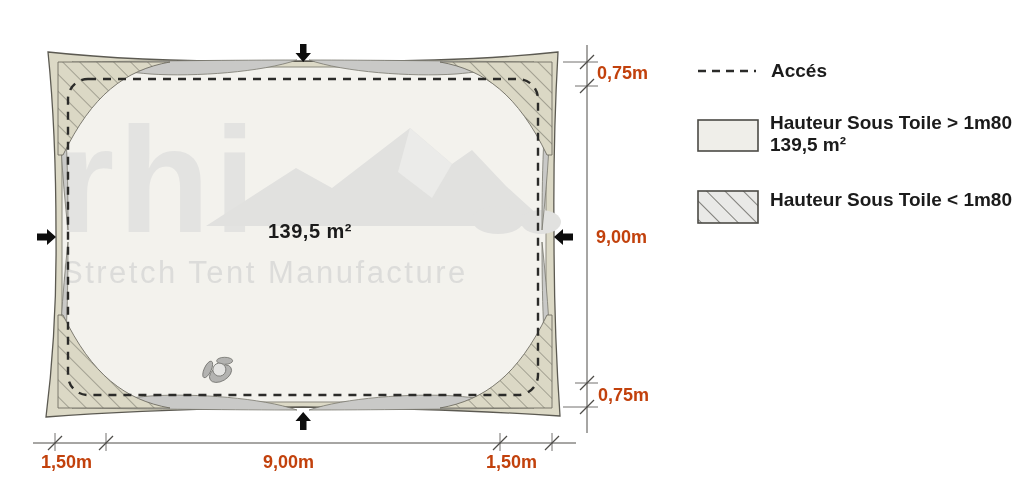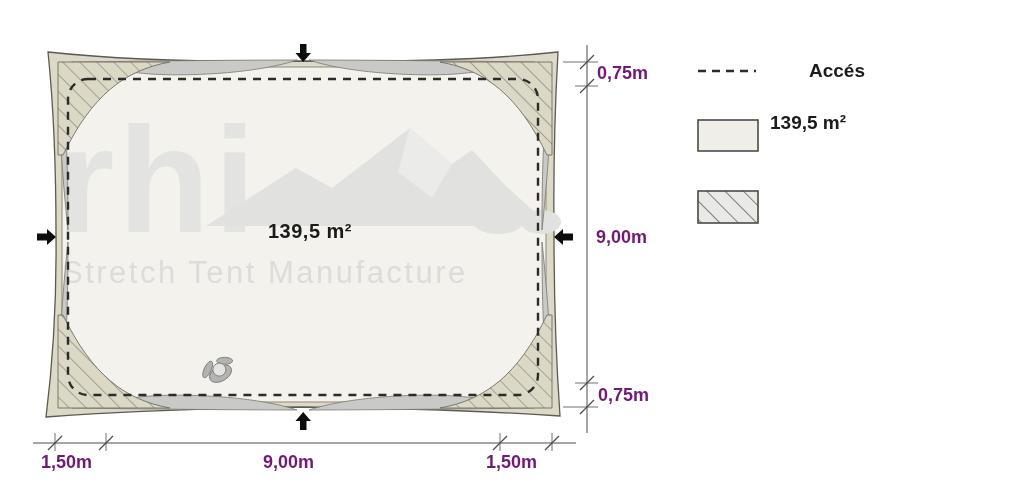--- a/index.html
+++ b/index.html
@@ -1,20 +1,20 @@
 <!DOCTYPE html>
 <html><head>
 <meta charset="utf-8">
 <style>
   html,body{margin:0;padding:0;background:#ffffff;}
   #canvas{position:relative;width:1024px;height:496px;background:#ffffff;overflow:hidden;
           font-family:"Liberation Sans","DejaVu Sans",sans-serif;color:#1b1b1b;}
   #plan-svg{position:absolute;left:0;top:0;}
   .txt{position:absolute;white-space:nowrap;}
-  .dim{font-size:18px;font-weight:700;color:#701a75;line-height:22px;}
+  .dim{font-size:18px;font-weight:700;color:#c2410c;line-height:22px;}
   .dim-c{text-align:left;width:80px;}
   .area-label{font-size:20px;font-weight:700;text-align:center;width:200px;letter-spacing:.5px;}
   .legend-label{font-size:19px;font-weight:700;line-height:21.5px;}
   .legend-block{position:absolute;left:770px;font-size:19px;font-weight:700;line-height:21.5px;}
   .legend-block div{white-space:nowrap;}
 </style>
 </head>
 <body>
 
 <div id="canvas">
@@ -122,22 +122,24 @@
   <div class="txt area-label" style="left:210px;top:220px;">139,5 m²</div>
 
   <div class="txt dim" style="left:597px;top:62px;">0,75m</div>
   <div class="txt dim" style="left:596px;top:226px;">9,00m</div>
   <div class="txt dim" style="left:598px;top:384px;">0,75m</div>
 
   <div class="txt dim dim-c" style="left:41px;top:451px;">1,50m</div>
   <div class="txt dim dim-c" style="left:263px;top:451px;">9,00m</div>
   <div class="txt dim dim-c" style="left:486px;top:451px;">1,50m</div>
 
-  <div class="txt legend-label" style="left:809px;top:60px;text-align:center;">Accés</div>
+  <div class="txt legend-label" style="left:771px;top:60px;text-align:center;">Accés</div>
 
   <div class="legend-block" style="top:112px;">
+    <div>Hauteur Sous Toile &gt; 1m80</div>
     <div>139,5 m²</div>
   </div>
 
   <div class="legend-block" style="top:189px;">
+    <div>Hauteur Sous Toile &lt; 1m80</div>
   </div>
 
 </div>
 
 </body></html>

